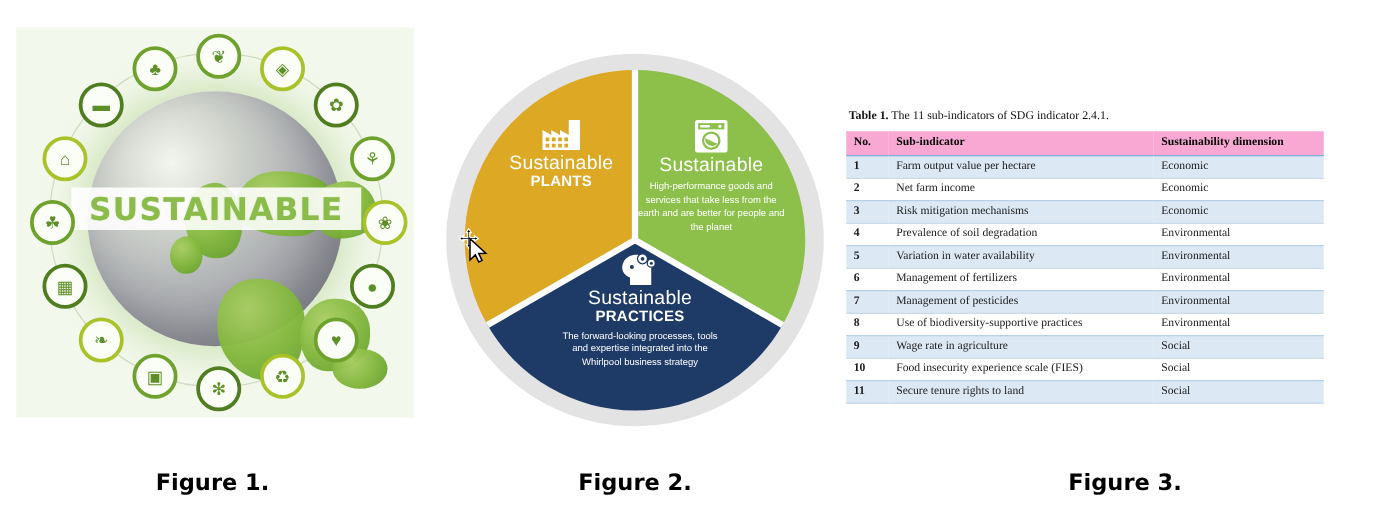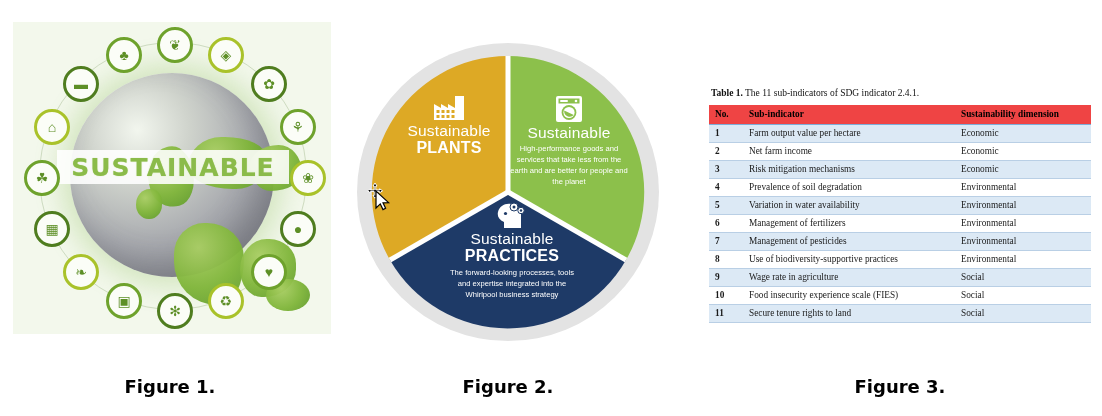--- a/index.html
+++ b/index.html
@@ -55,43 +55,43 @@
   
   #figure2{left:357px;top:43px;width:302px;height:298px;}
   .pie-outer{
     position:absolute;left:0;top:0;width:302px;height:298px;border-radius:50%;
     background:#e3e3e3;
   }
   .pie-svg{position:absolute;left:0;top:0;}
   .seg-block{position:absolute;color:#ffffff;text-align:center;}
   .seg-icon{display:block;margin:0 auto 2px auto;}
   .seg-t1{font-size:15.5px;font-weight:400;line-height:1.05;letter-spacing:.2px;}
-  .seg-t2{font-size:16px;font-weight:700;line-height:1.12;letter-spacing:.2px;}
+  .seg-t2{font-size:12px;font-weight:700;line-height:1.12;letter-spacing:.2px;}
   .seg-desc{font-size:7.6px;line-height:1.42;margin-top:3px;}
   #seg-plants{left:32px;top:52px;width:120px;}
   #seg-products{left:152px;top:52px;width:120px;}
   #seg-practices{left:88px;top:158px;width:134px;}
 
   .cursor{position:absolute;left:0;top:0;}
 
   
-  #figure3{left:709px;top:88px;width:384px;height:236px;}
+  #figure3{left:677px;top:88px;width:384px;height:236px;}
   .tbl-caption{
     font-family:"Liberation Serif", serif;font-size:9.5px;color:#111;
     margin:0 0 5px 2px;line-height:1.25;
   }
   .tbl-caption b{font-weight:700;}
   table.t1{border-collapse:collapse;width:382px;table-layout:fixed;
     font-family:"Liberation Serif", serif;}
   table.t1 th, table.t1 td{
     font-size:9.3px;color:#1a1a1a;padding:3px 4px 3px 6px;text-align:left;
     border:none;line-height:1.18;
   }
   table.t1 thead th{
-    background:#ef4444;color:#000;font-weight:700;font-size:9.3px;
+    background:#f9a8d4;color:#000;font-weight:700;font-size:9.3px;
     padding:4px 4px 4px 6px;
   }
   table.t1 td.num{font-weight:700;}
   table.t1 tbody tr.odd{background:#dce9f5;}
   table.t1 tbody tr.even{background:#ffffff;}
   table.t1 tbody tr{border-bottom:1px solid #b9cfe5;}
   table.t1 thead tr{border-bottom:1px solid #7cadd9;}
   .col-no{width:34px;}
   .col-sub{width:212px;}
   .col-dim{width:136px;}

